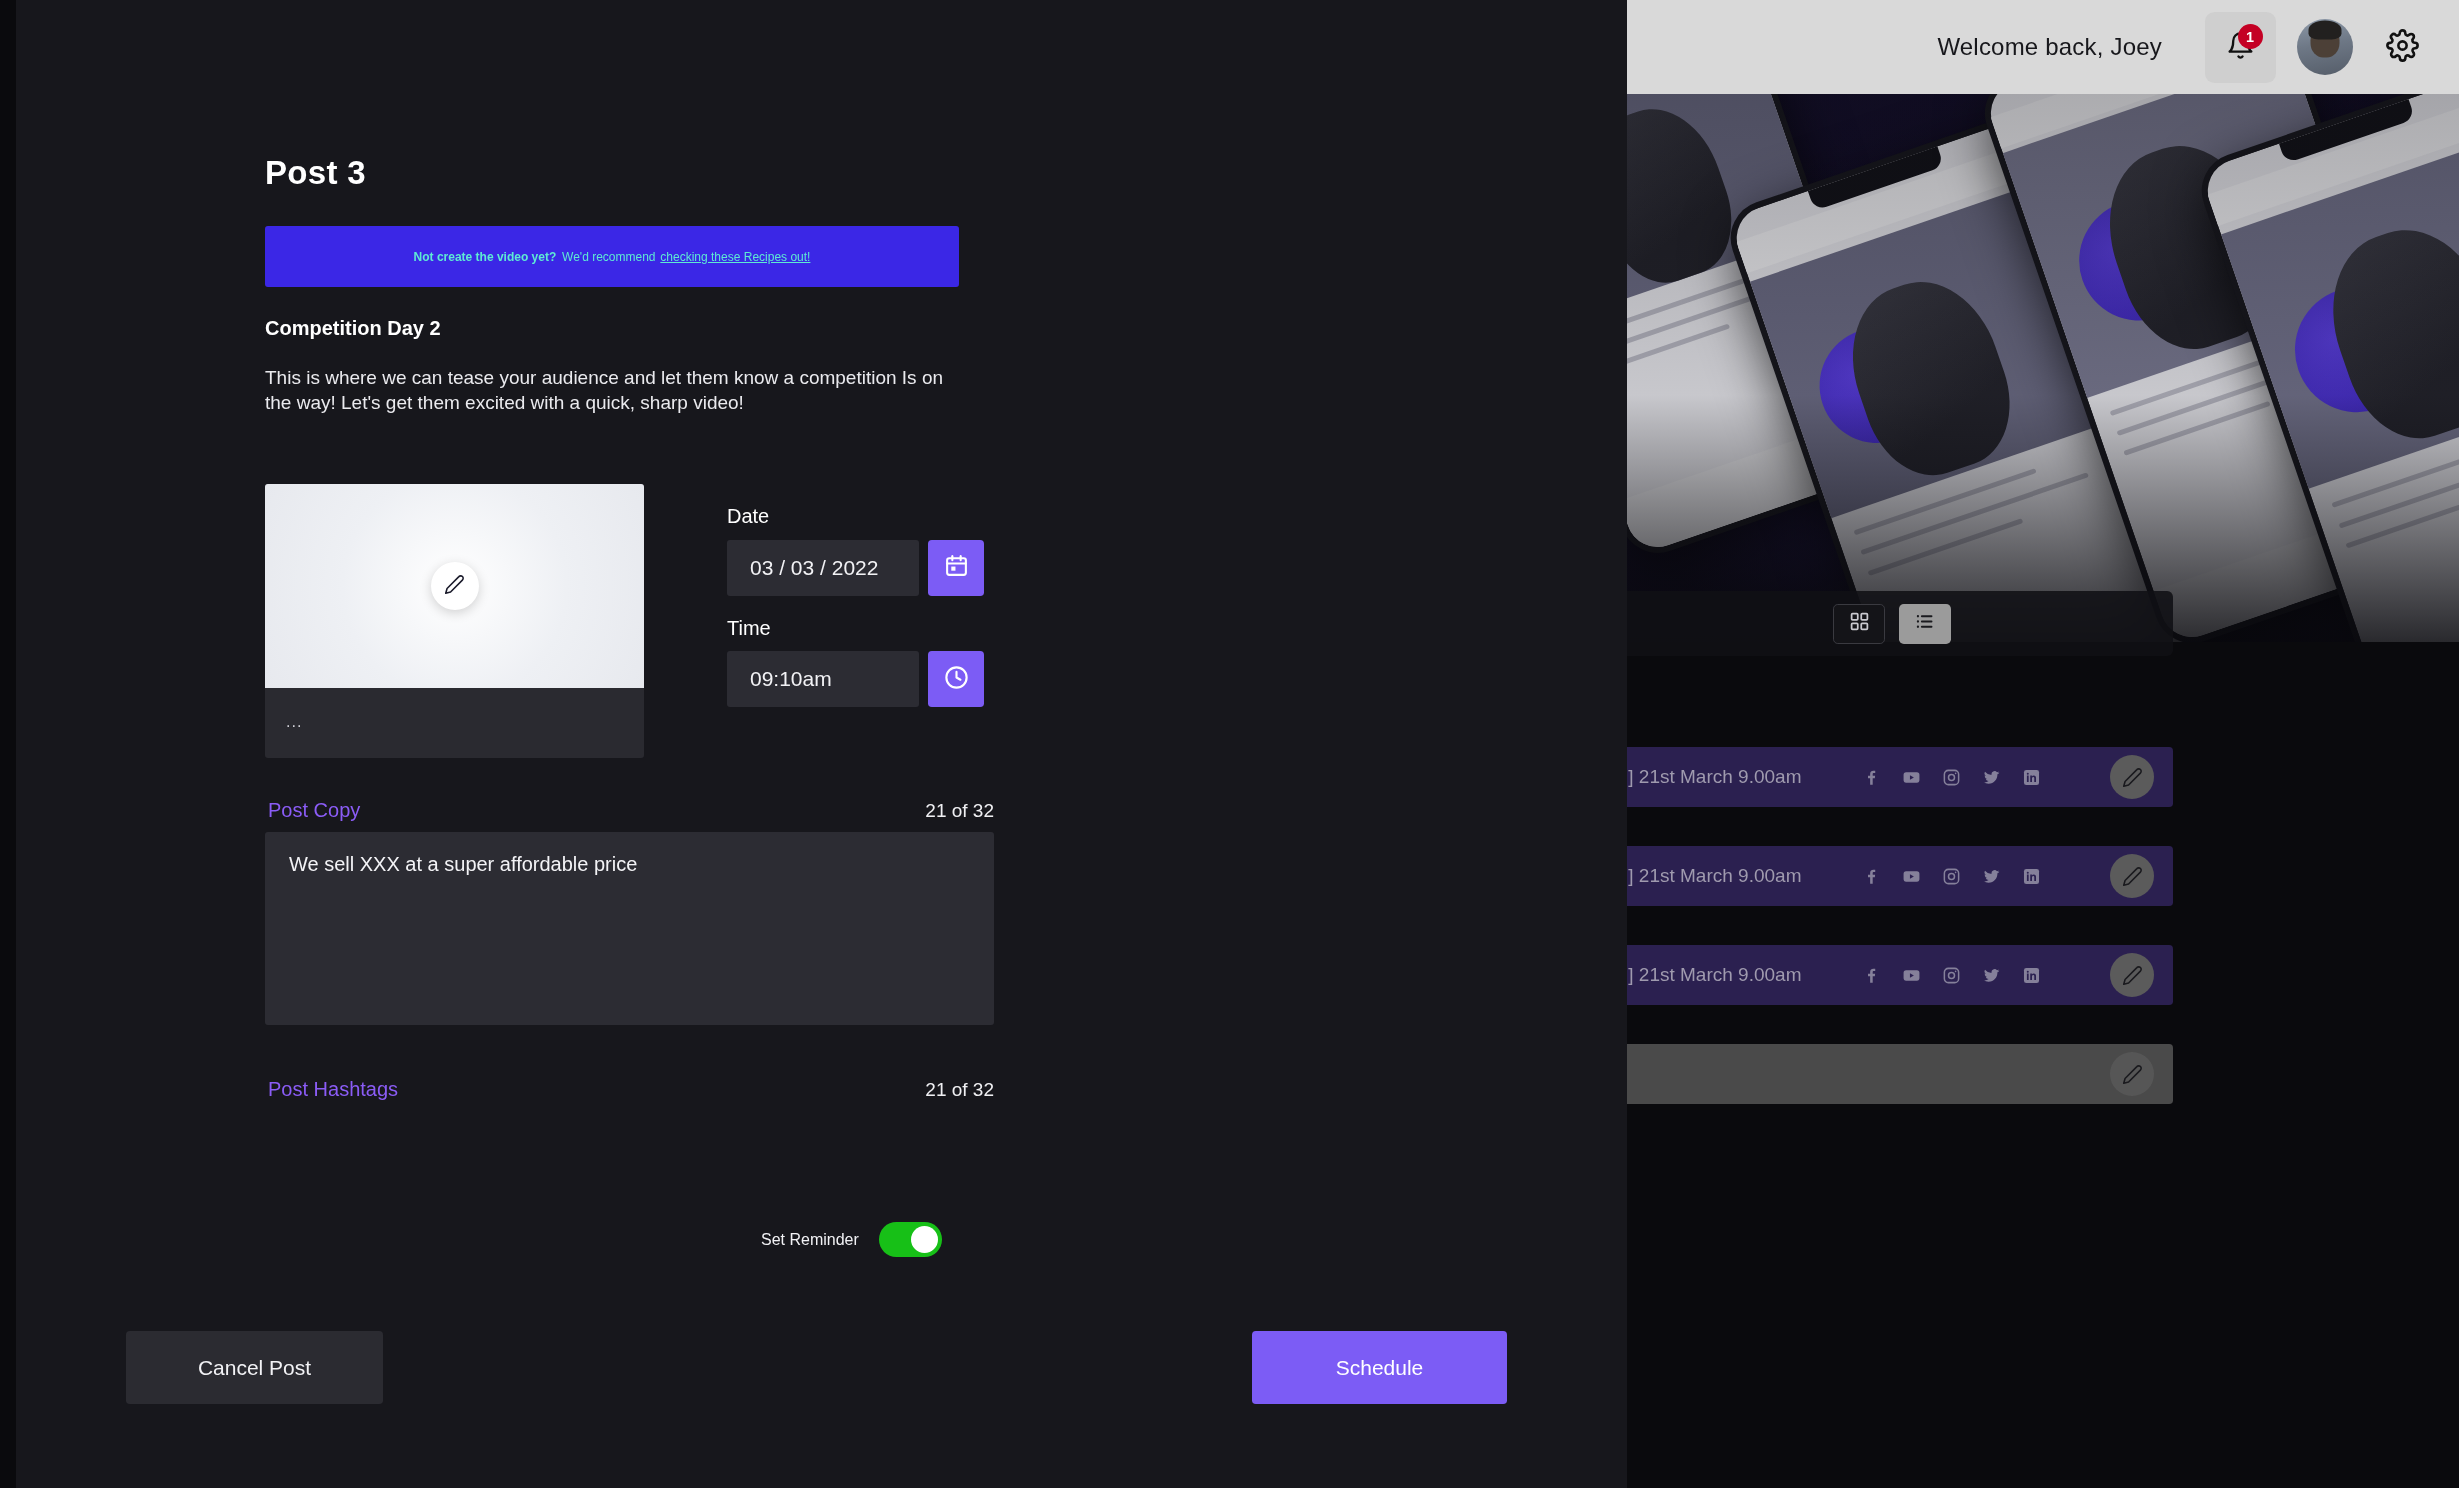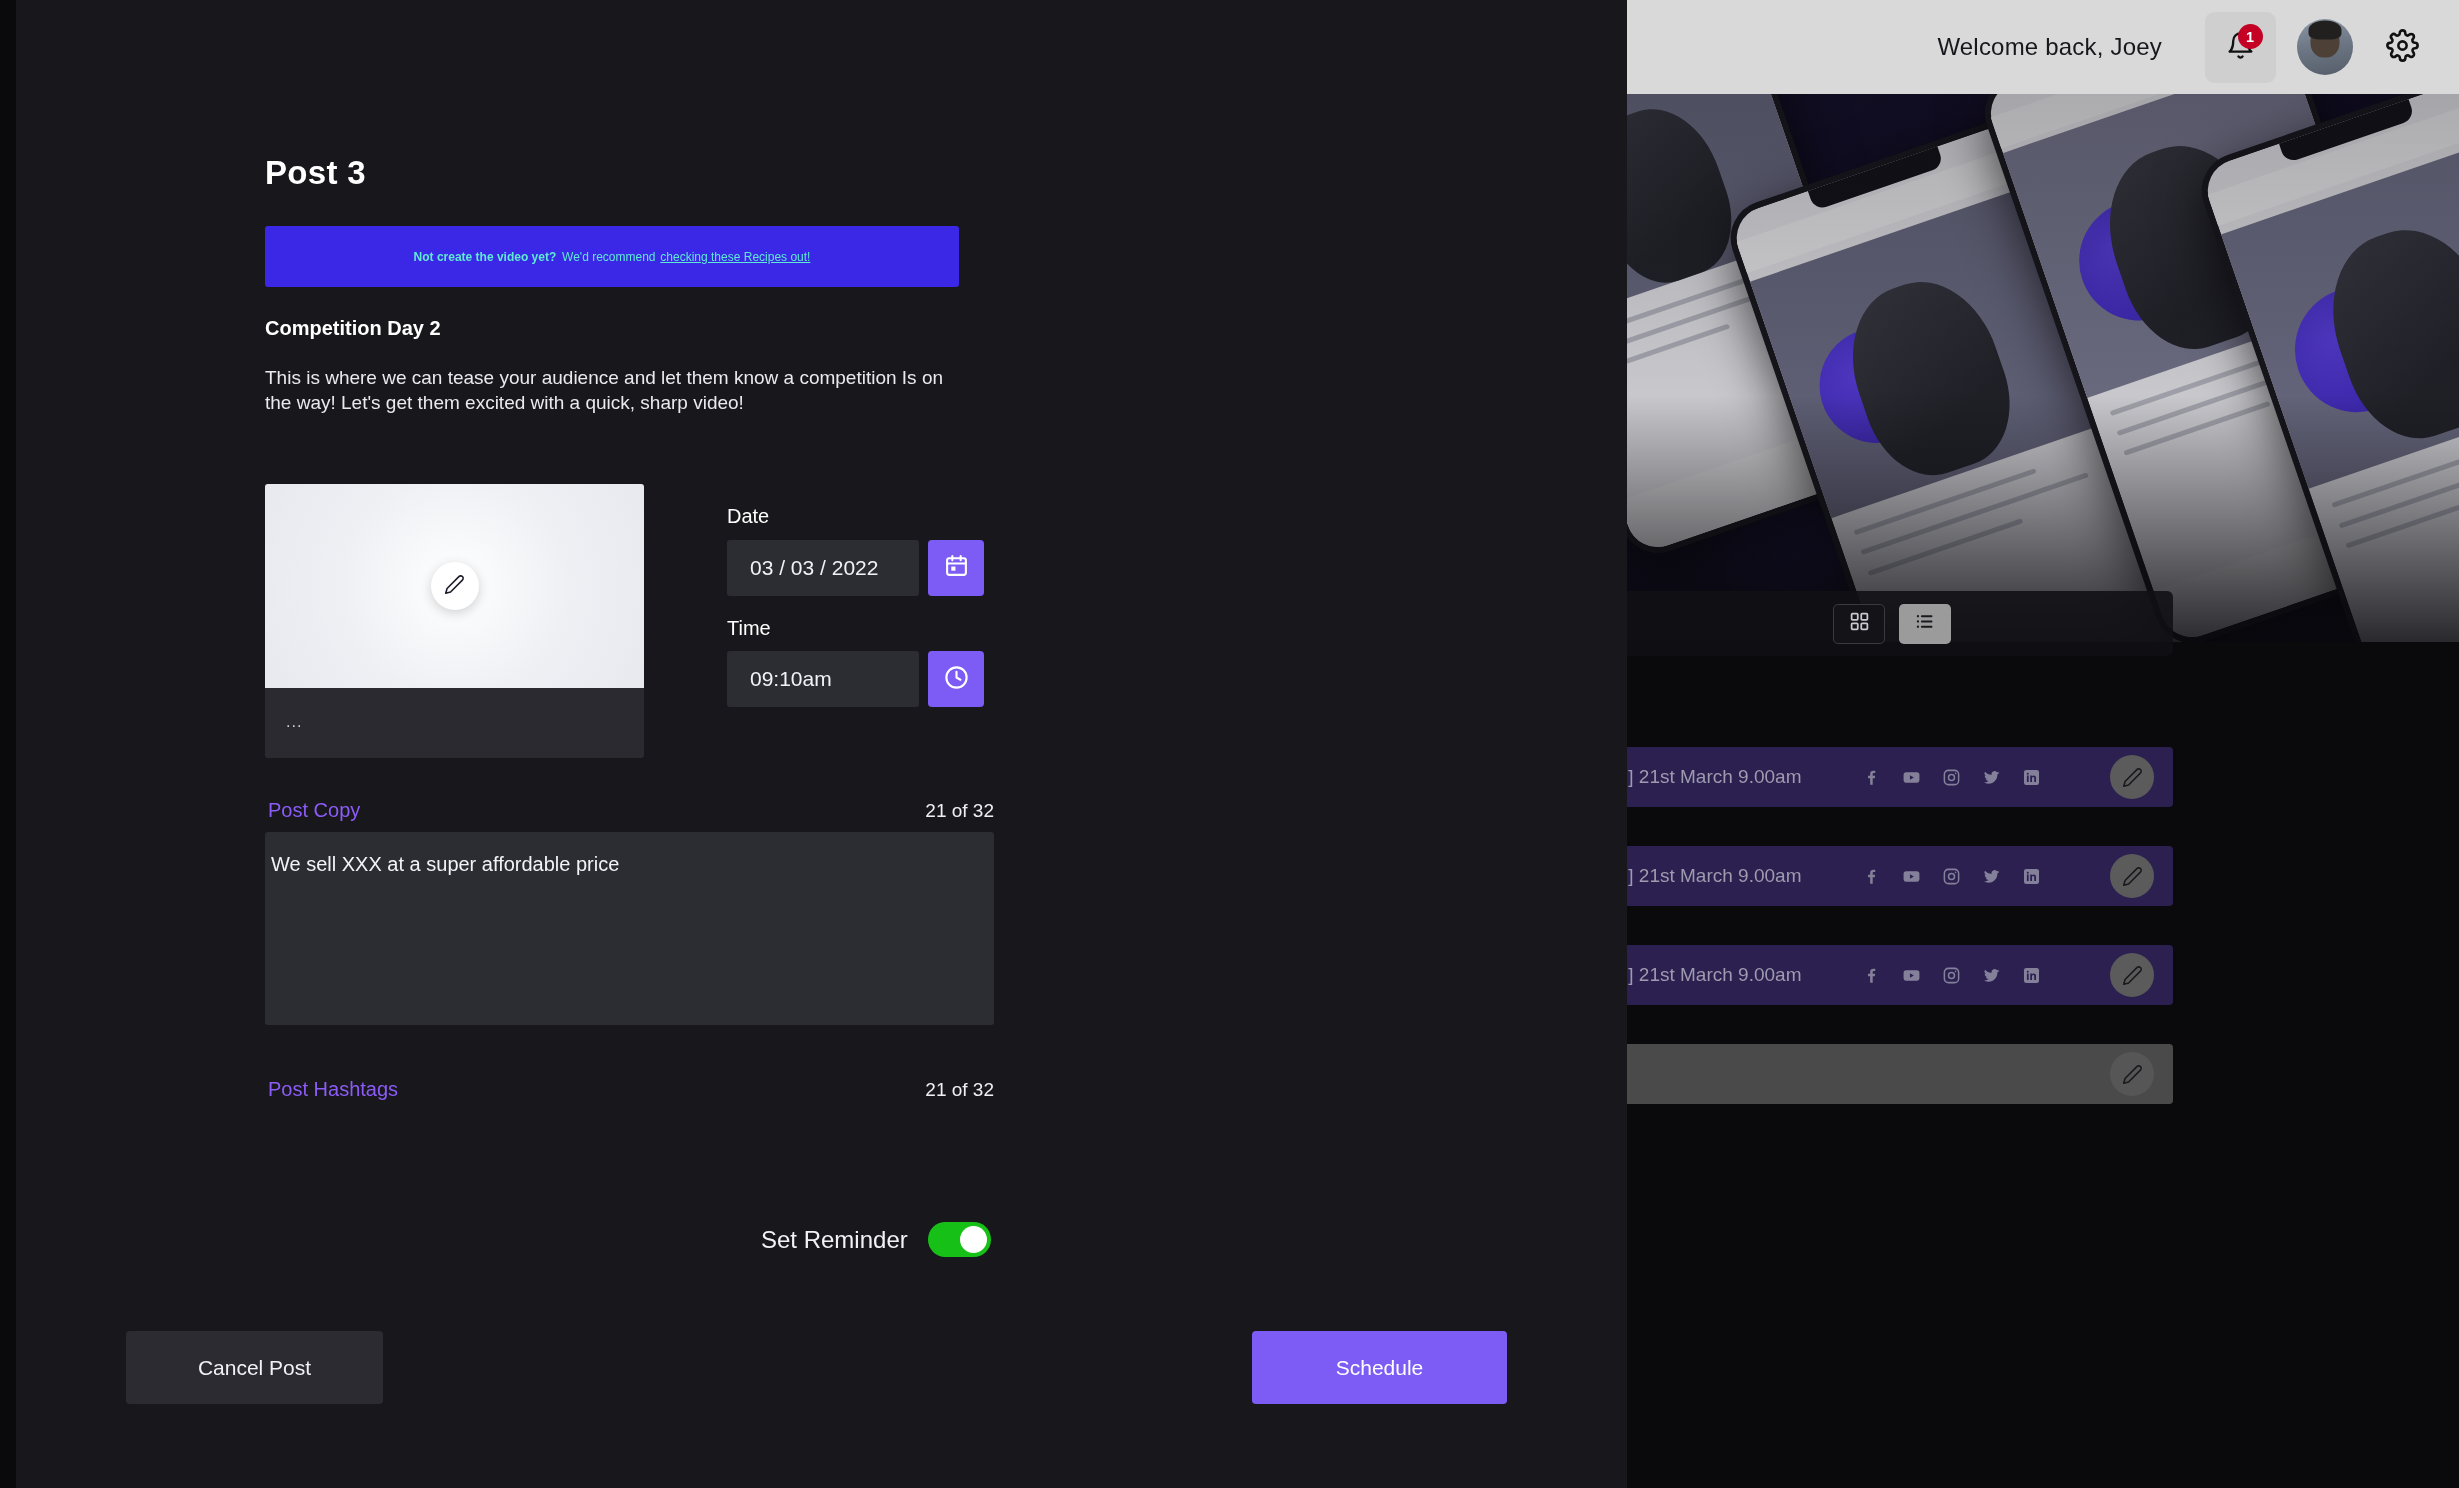--- a/index.html
+++ b/index.html
@@ -191,36 +191,36 @@
   .section-head {
     position:absolute; display:flex; justify-content:space-between; align-items:baseline;
     width: 726px; left: 252px;
   }
   .section-head .name { font-size: 20px; color: #8b5cf6; }
   .section-head .count { font-size: 19px; color: #f0f0f3; }
   .copy-head { top: 799px; }
   .copy-box {
     position:absolute; left: 249px; top: 832px; width: 729px; height: 193px;
     background: #2c2c33; border-radius: 2.9px;
-    padding: 21px 6px; font-size: 20px; color: #f3f3f6;
+    padding: 21px 24px; font-size: 20px; color: #f3f3f6;
   }
   .hash-head { top: 1078px; }
   .hash-box {
     position:absolute; left: 249px; top: 1112px; width: 729px; height: 60px;
     background: #2c2c33; border-radius: 2.9px;
     display:flex; align-items:center; padding-left: 23px;
     font-size: 20px; color: #f3f3f6;
   }
 
   
   .reminder {
     position:absolute; left: 745px; top: 1222px;
     display:flex; align-items:center; gap: 20px;
   }
-  .reminder .lbl { font-size: 24px; color: #f2f2f5; }
+  .reminder .lbl { font-size: 16px; color: #f2f2f5; }
   .switch {
     width: 63px; height: 35px; border-radius: 17.3px; background: #17c017;
     position: relative;
   }
   .switch .knob {
     position:absolute; right: 3.8px; top: 3.8px; width: 27px; height: 27px;
     border-radius: 50%; background: #fff;
   }
 
   

